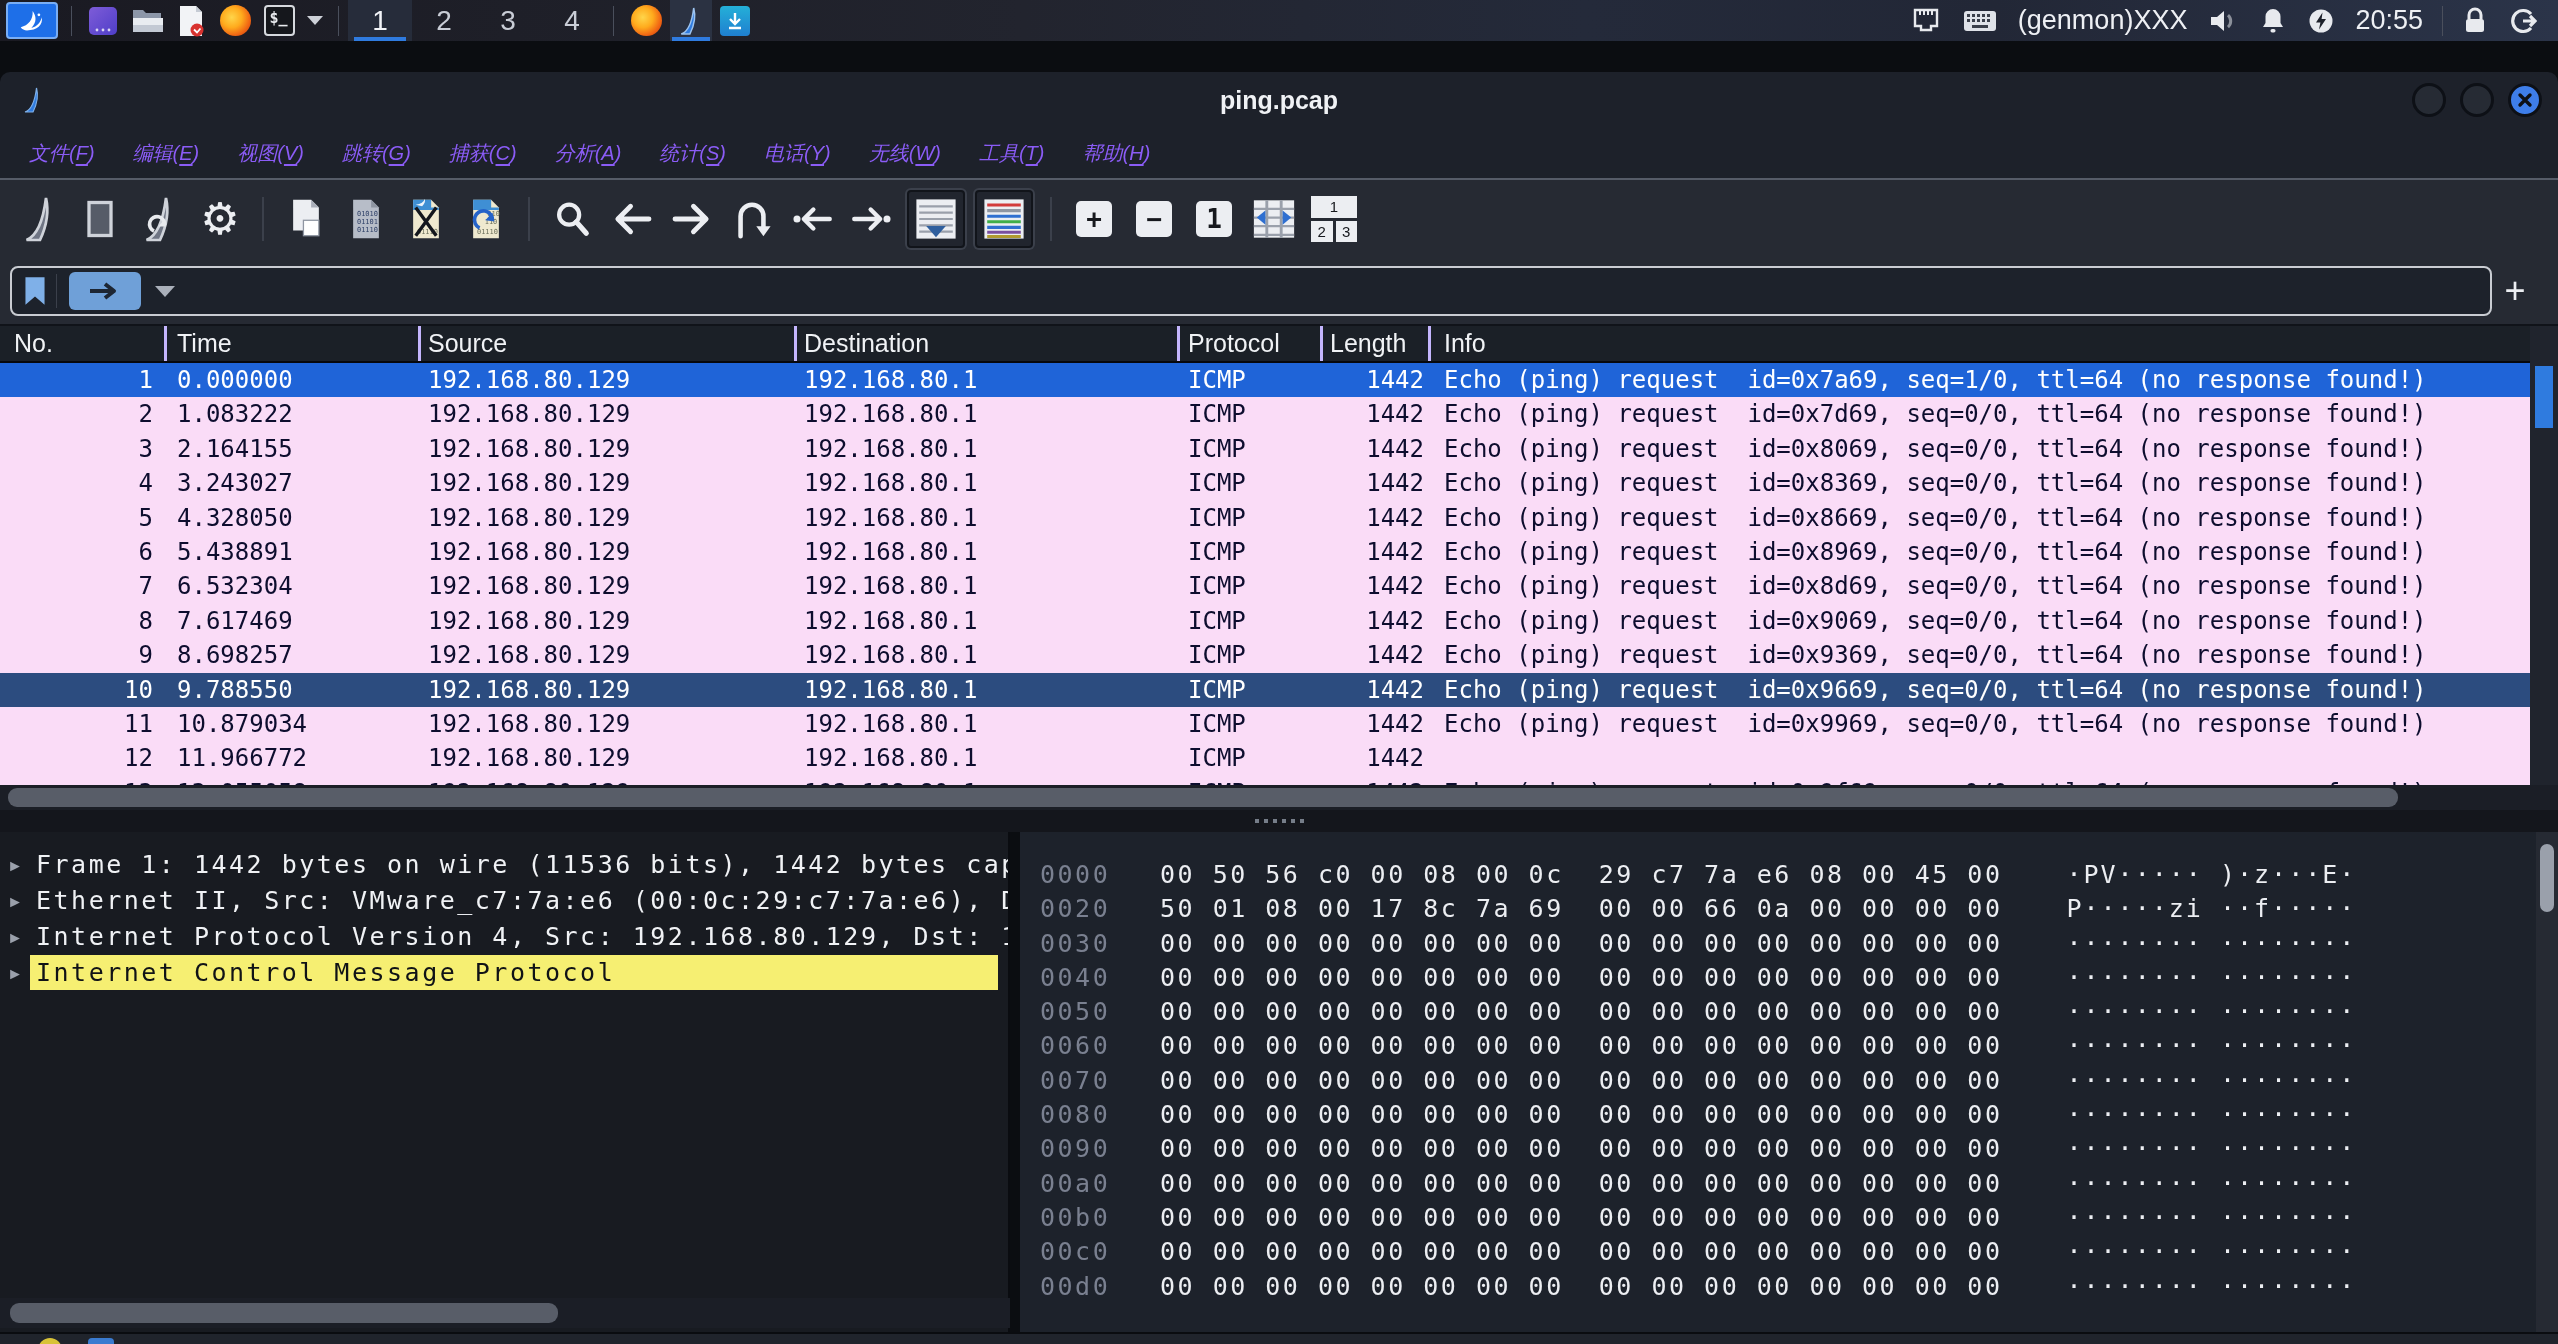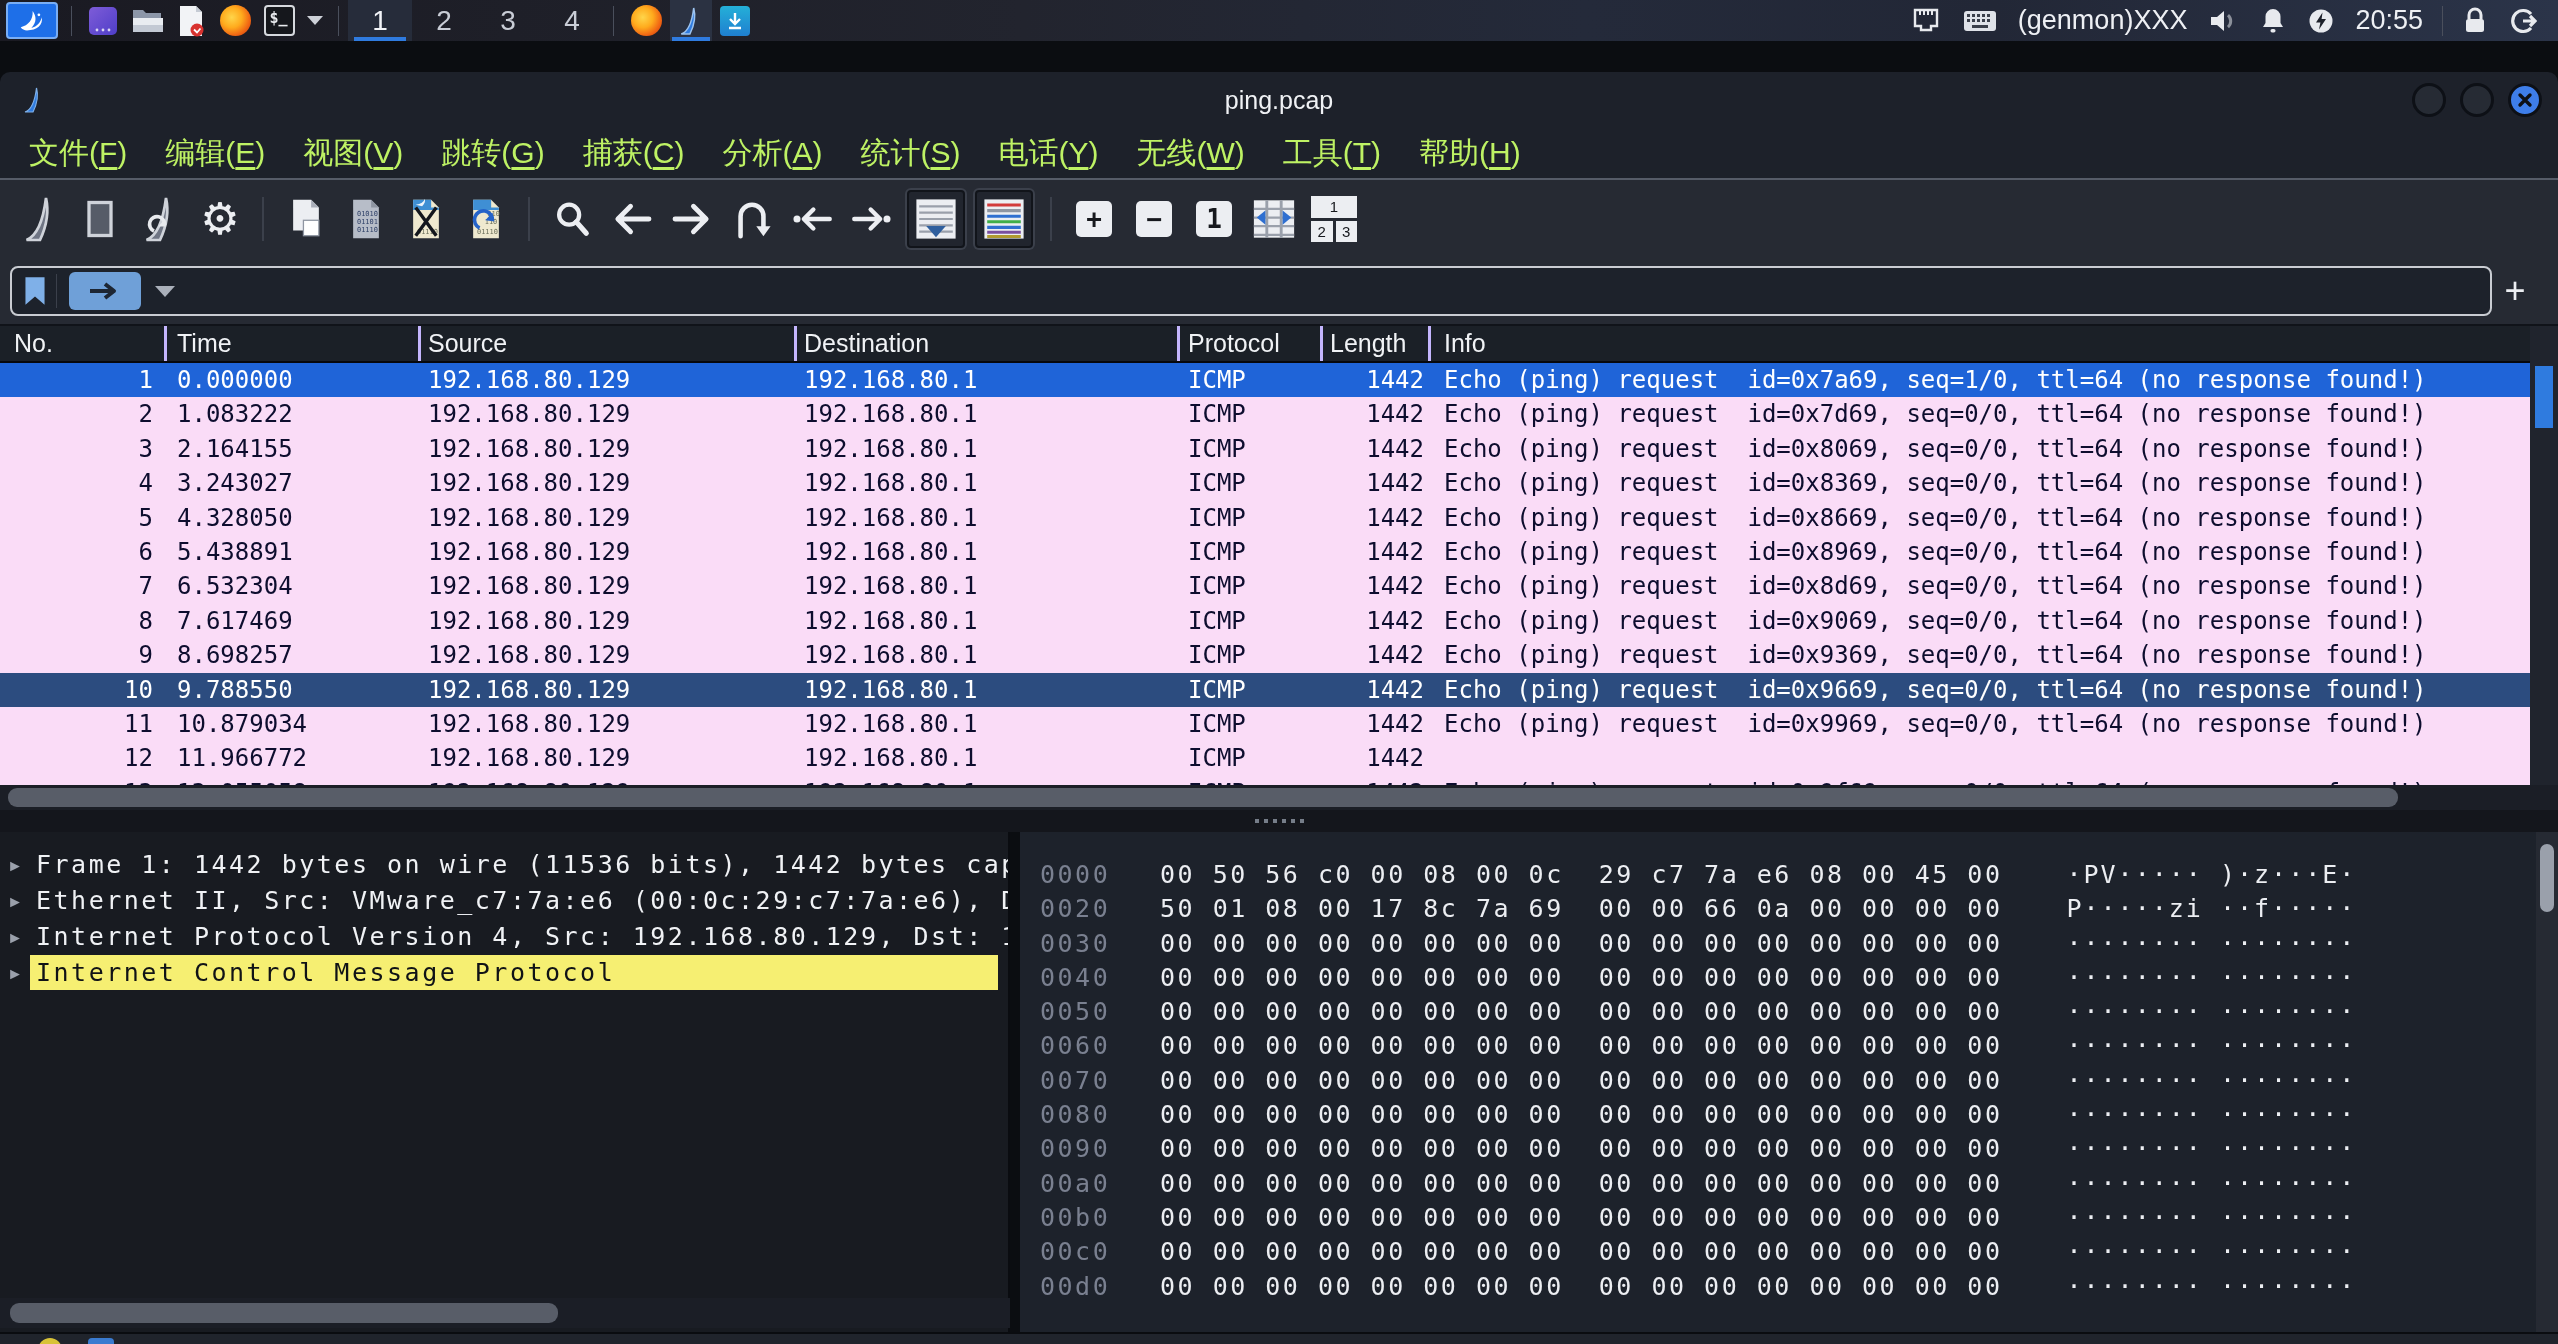--- a/index.html
+++ b/index.html
@@ -33,27 +33,27 @@
   .dl-box { width:30px; height:30px; border-radius:4px; background:linear-gradient(180deg,#24b0d8 0%,#1f7fd0 100%);
     display:flex; align-items:center; justify-content:center; }
   .tb-right { margin-left:auto; display:flex; align-items:center; height:41px; padding-right:10px; }
   .tray-txt { font-size:27px; color:#eef0f4; margin:0 10px; }
   .tray-ico { margin:0 11px; display:flex; align-items:center; }
 
   
   #titlebar { position:absolute; left:0; top:72px; width:2558px; height:56px;
     background:#1d212a; border-radius:10px 10px 0 0; display:flex; align-items:center; }
   #title-gap { position:absolute; left:0; top:41px; width:2558px; height:31px; background:#0b0d11; }
-  #title-text { position:absolute; left:0; right:0; text-align:center; font-size:25px; color:#f0f2f5; }
+  #title-text { position:absolute; left:0; right:0; text-align:center; font-size:25px; color:#f0f2f5;font-weight:bold; }
   .ctl { width:34px; height:34px; border-radius:50%; background:#262b34; border:3px solid #0d1016; margin-left:14px; }
   .ctl.close { background:#3e7eea; display:flex; align-items:center; justify-content:center; }
 
   #menubar { position:absolute; left:0; top:128px; width:2558px; height:52px; background:#1d212a;
     border-bottom:2px solid #565c68; display:flex; align-items:center; padding-left:10px; }
-  .menu-item { font-size:30px; color:#bef264; padding:0 19px; }
+  .menu-item { font-size:20px; color:#8b5cf6; padding:0 19px;font-style:italic; }
   .menu-item u { text-decoration:underline; text-underline-offset:4px; }
 
   
   #toolbar { position:absolute; left:0; top:180px; width:2558px; height:78px; background:#262a33;
     display:flex; align-items:center; padding-left:10px; }
   .t-ico { width:50px; height:56px; display:flex; align-items:center; justify-content:center; margin:0 5px; }
   .t-sep { width:2px; height:44px; background:#3b404b; margin:0 12px; }
   .gear-glyph { font-size:44px; color:#eceef2; line-height:1; }
   .zoom-btn { width:36px; height:36px; background:#eceef2; border-radius:5px; color:#16181d;
     font-size:26px; font-weight:bold; display:flex; align-items:center; justify-content:center;

